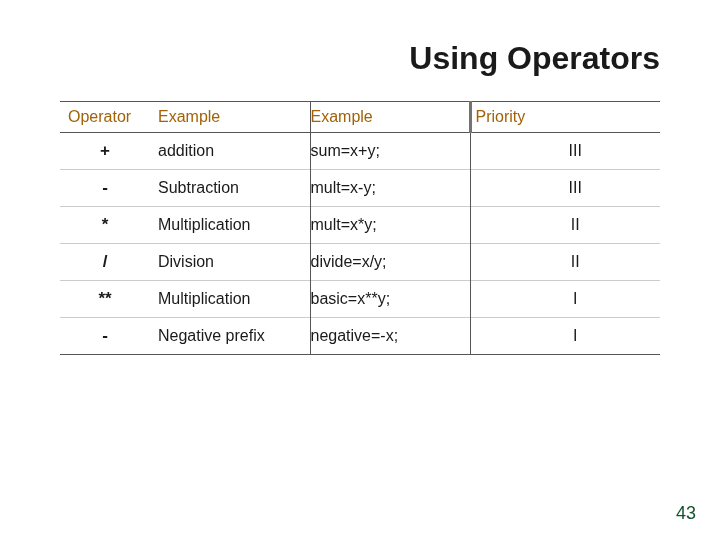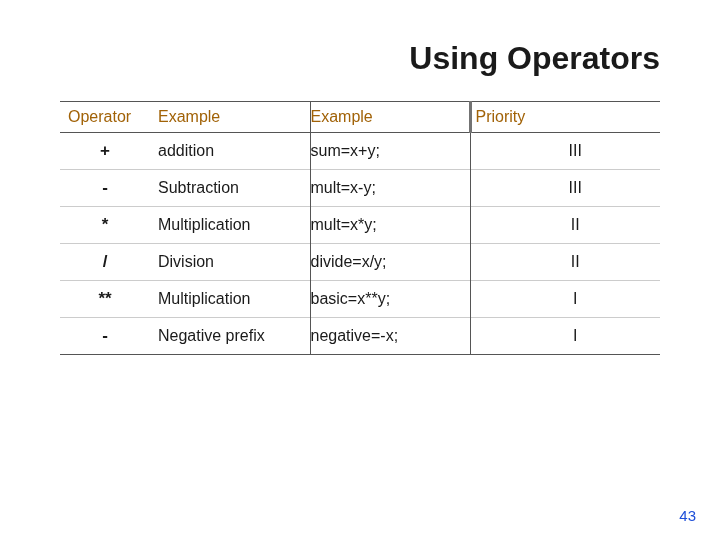--- a/index.html
+++ b/index.html
@@ -113,22 +113,22 @@
     table tbody td:nth-child(4) {
       border-left: 1px solid #555;
       padding-left: 28px;
       text-align: center;
     }
 
     .page-number {
       position: absolute;
       bottom: 16px;
       right: 24px;
-      font-size: 15px;
-      color: #1d4ed8;
+      font-size: 18px;
+      color: #14532d;
       font-family: Arial, Helvetica, sans-serif;
     }
   </style>
 </head>
 <body>
 
 <div class="slide-container">
 
   <h1 class="title">Using Operators</h1>
 

